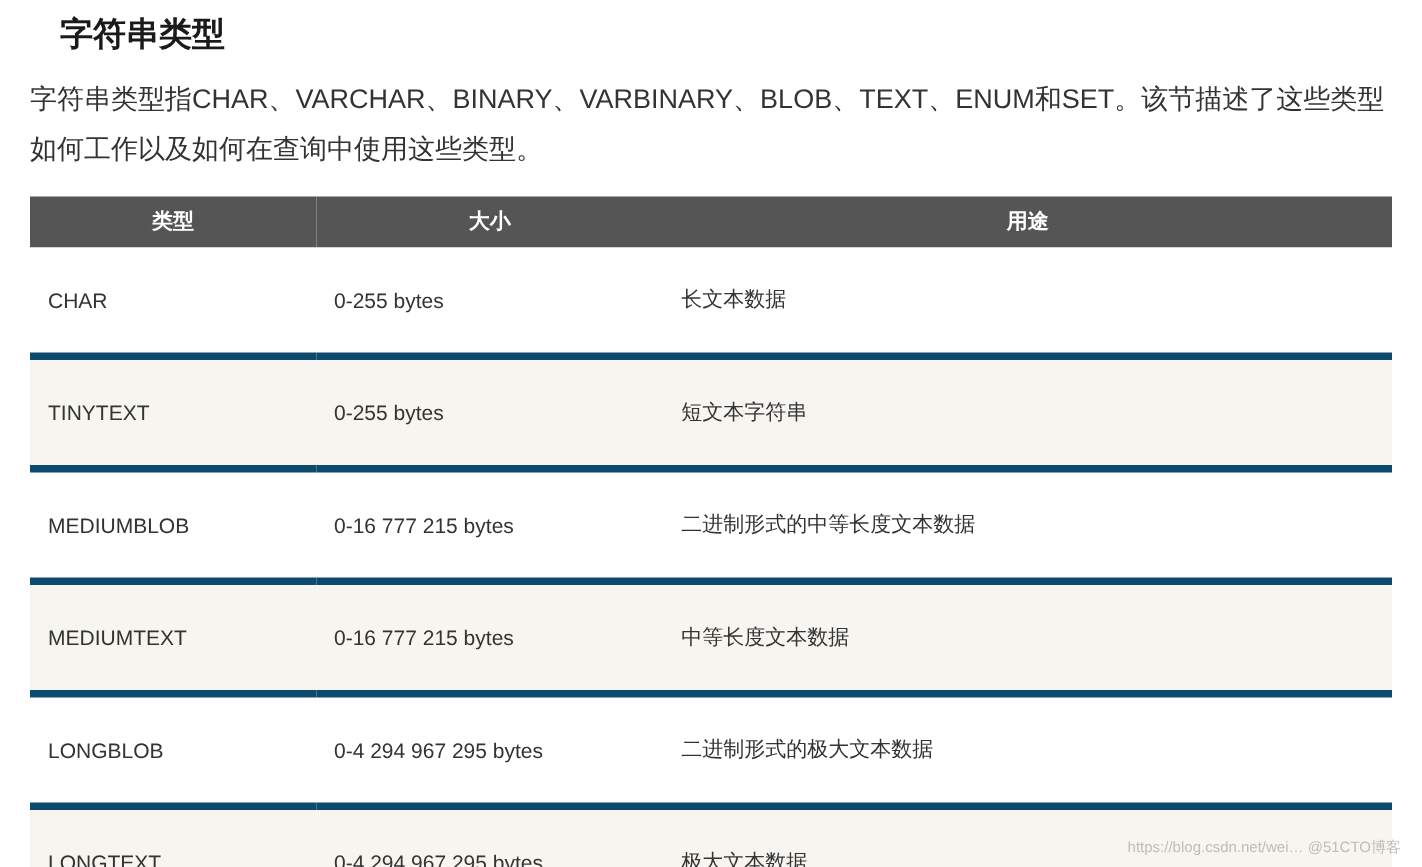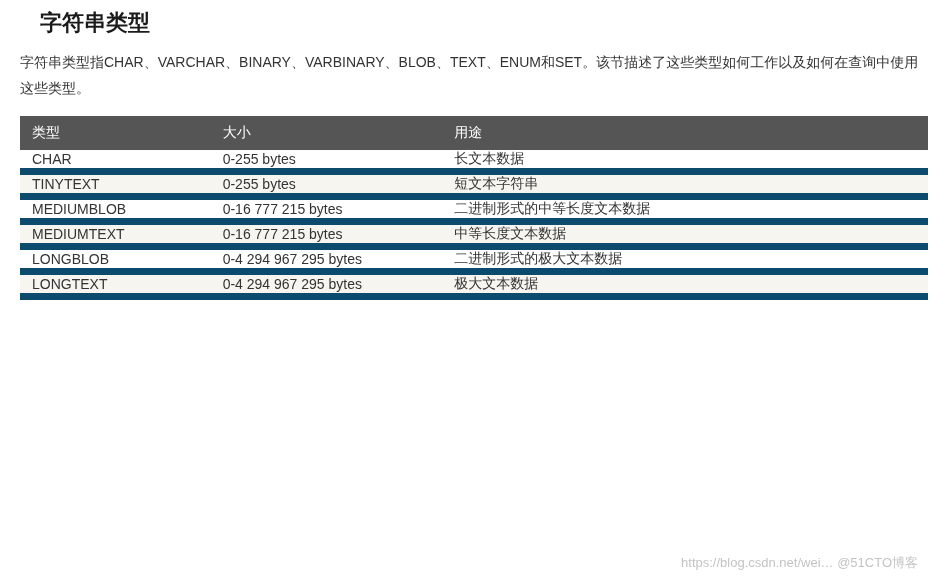--- a/index.html
+++ b/index.html
@@ -16,53 +16,53 @@
     padding: 8px 20px 0 20px;
   }
   h2 {
     font-size: 22px;
     font-weight: bold;
     color: #1a1a1a;
     margin-bottom: 12px;
     margin-left: 20px;
   }
   .intro {
-    font-size: 14px;
+    font-size: 18px;
     line-height: 1.85;
     color: #333;
     margin-bottom: 14px;
   }
   table {
     width: 100%;
     border-collapse: collapse;
     font-size: 14px;
   }
   thead th {
     background: #555;
     color: #fff;
-    text-align: left;
-    font-weight: normal;
+    text-align: center;
+    font-weight: bold;
     padding: 8px 12px;
     font-size: 14px;
   }
   tbody td {
-    padding: 0 12px;
-    border-bottom: 7px solid #0c4a6e;
+    padding: 26px 12px;
+    border-bottom: 5px solid #0c4a6e;
     color: #333;
   }
   tbody tr:nth-child(odd) { background: #ffffff; }
   tbody tr:nth-child(even) { background: #f6f5f0; }
   .col-type  { width: 21%; }
   .col-size  { width: 25.5%; }
   .col-usage { width: 53.5%; }
   .watermark {
     position: absolute;
-    right: 30px;
+    right: 14px;
     bottom: 6px;
-    font-size: 13px;
+    font-size: 10px;
     color: rgba(120,120,120,0.45);
     pointer-events: none;
   }
 </style>
 </head>
 <body>
 
 <div class="content">
   <h2>字符串类型</h2>
   <p class="intro">字符串类型指CHAR、VARCHAR、BINARY、VARBINARY、BLOB、TEXT、ENUM和SET。该节描述了这些类型如何工作以及如何在查询中使用这些类型。</p>

